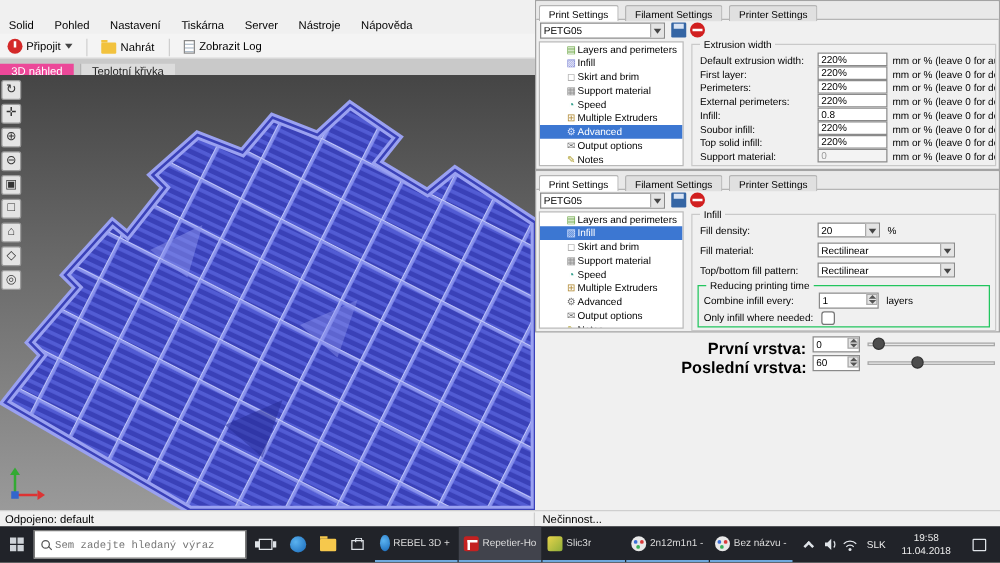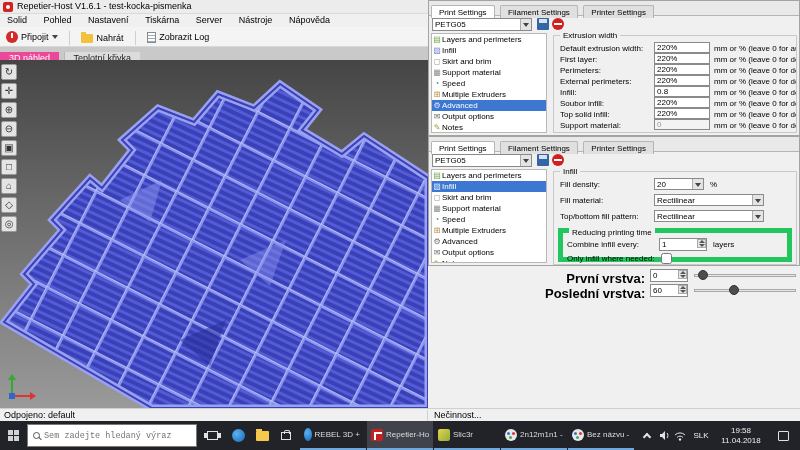--- a/index.html
+++ b/index.html
@@ -56,41 +56,41 @@
   .combo-text{position:absolute;left:2px;top:1px;white-space:nowrap}
   .combo-arrow{position:absolute;right:0;top:0;bottom:0;width:11px;background:#e4e4e4;border-left:1px solid #aaa}
   .combo-arrow::after{content:"";position:absolute;left:2px;top:4px;border-left:3px solid transparent;
                       border-right:3px solid transparent;border-top:4px solid #444}
   .icon-btn{position:absolute;width:12px;height:12px;display:inline-block}
   .icon-save{background:#3465a4;border-radius:1px}
   .icon-save::after{content:"";position:absolute;left:2px;top:1px;width:8px;height:4px;background:#d7e3f4}
   .icon-del{background:#d11f1f;border-radius:50%}
   .icon-del::after{content:"";position:absolute;left:2px;top:5px;width:8px;height:2px;background:#fff}
   .sec-list{position:absolute;left:2px;top:32px;width:116px;background:#fff;border:1px solid #b8b8b8;overflow:hidden}
-  .sec-item{height:11px;line-height:11px;font-size:8px;white-space:nowrap;padding-left:0}
+  .sec-item{height:11px;line-height:11px;font-size:8px;white-space:nowrap;padding-left:20px}
   .sec-item.sel{background:#3c77d2;color:#fff}
   .sec-ico{display:inline-block;width:10px;text-align:center;font-size:8px}
   .ico0{color:#63a23a}.ico1{color:#7d85d6}.ico2{color:#999}.ico3{color:#8a8a8a}.ico4{color:#2f9d8a}
   .ico5{color:#b08830}.ico6{color:#707070}.ico7{color:#707070}.ico8{color:#b0a030}
   .sel .sec-ico{color:#dce6ff}
   .gbox{position:absolute;left:124px;top:34px;width:244px;border:1px solid #c9c9c9}
   .gbox-title{position:absolute;top:-5px;left:6px;background:#f0f0f0;padding:0 3px;font-size:8px}
   .flabel,.fhint,.funit{position:absolute;font-size:8px;white-space:nowrap}
   .fhint{width:82px;overflow:hidden}
   .fin{position:absolute;height:11px;font-size:8px;border:1px solid #8a8a8a;background:#fff;padding:0 2px;
        font-family:"Liberation Sans",sans-serif}
   .fin.dis{color:#999;background:#f3f3f3}
   .spinctl{position:absolute;top:1px;right:1px;width:9px;height:9px;background:#e4e4e4;border:1px solid #aaa}
   .spinctl::before{content:"";position:absolute;left:1px;top:0;border-left:3px solid transparent;
                    border-right:3px solid transparent;border-bottom:3px solid #555}
   .spinctl::after{content:"";position:absolute;left:1px;bottom:0;border-left:3px solid transparent;
                   border-right:3px solid transparent;border-top:3px solid #555}
   .spinbox{position:absolute;height:13px}
   .spinbox .fin{left:0;top:0;right:0;width:100%;height:13px}
-  .subgbox{position:absolute;border:5px solid #22c55e}
+  .subgbox{position:absolute;border:1px solid #22c55e}
   .chk{position:absolute;width:11px;height:11px}
 
   
   .lr-label{position:absolute;font-size:13px;font-weight:bold;text-align:right;white-space:nowrap}
   .slider{position:absolute;height:13px}
   .slider-track{position:absolute;left:0;right:0;top:5px;height:3px;background:#e8e8e8;border:1px solid #a8a8a8}
   .slider-thumb{position:absolute;top:1px;width:10px;height:10px;border-radius:50%;background:#4d4d4d;border:1px solid #333}
 
   
   #taskbar{left:0;top:421px;width:800px;height:29px;background:#212329}
@@ -121,24 +121,20 @@
   .ic-chevron{width:6px;height:6px;border:solid #dfe3e8;border-width:2px 2px 0 0;transform:rotate(-45deg);margin-top:3px}
   .tray-text{position:absolute;top:0;height:29px;color:#eee;font-size:8px;display:flex;align-items:center;justify-content:center}
   #tb-clock{flex-direction:column;line-height:10px;justify-content:center;text-align:center}
   .ic-notif{width:11px;height:10px;border:1px solid #dfe3e8;border-radius:1px}
 </style>
 </head>
 <body>
 
 <div id="screen">
 
-  <div id="titlebar" class="abs">
-    <span id="app-icon" class="abs"></span>
-    <span id="title-text" class="abs">Repetier-Host V1.6.1 - test-kocka-pismenka</span>
-  </div>
 
   <div id="menubar" class="abs">
     <span class="menu-item">Solid</span>
     <span class="menu-item">Pohled</span>
     <span class="menu-item">Nastavení</span>
     <span class="menu-item">Tiskárna</span>
     <span class="menu-item">Server</span>
     <span class="menu-item">Nástroje</span>
     <span class="menu-item">Nápověda</span>
   </div>

